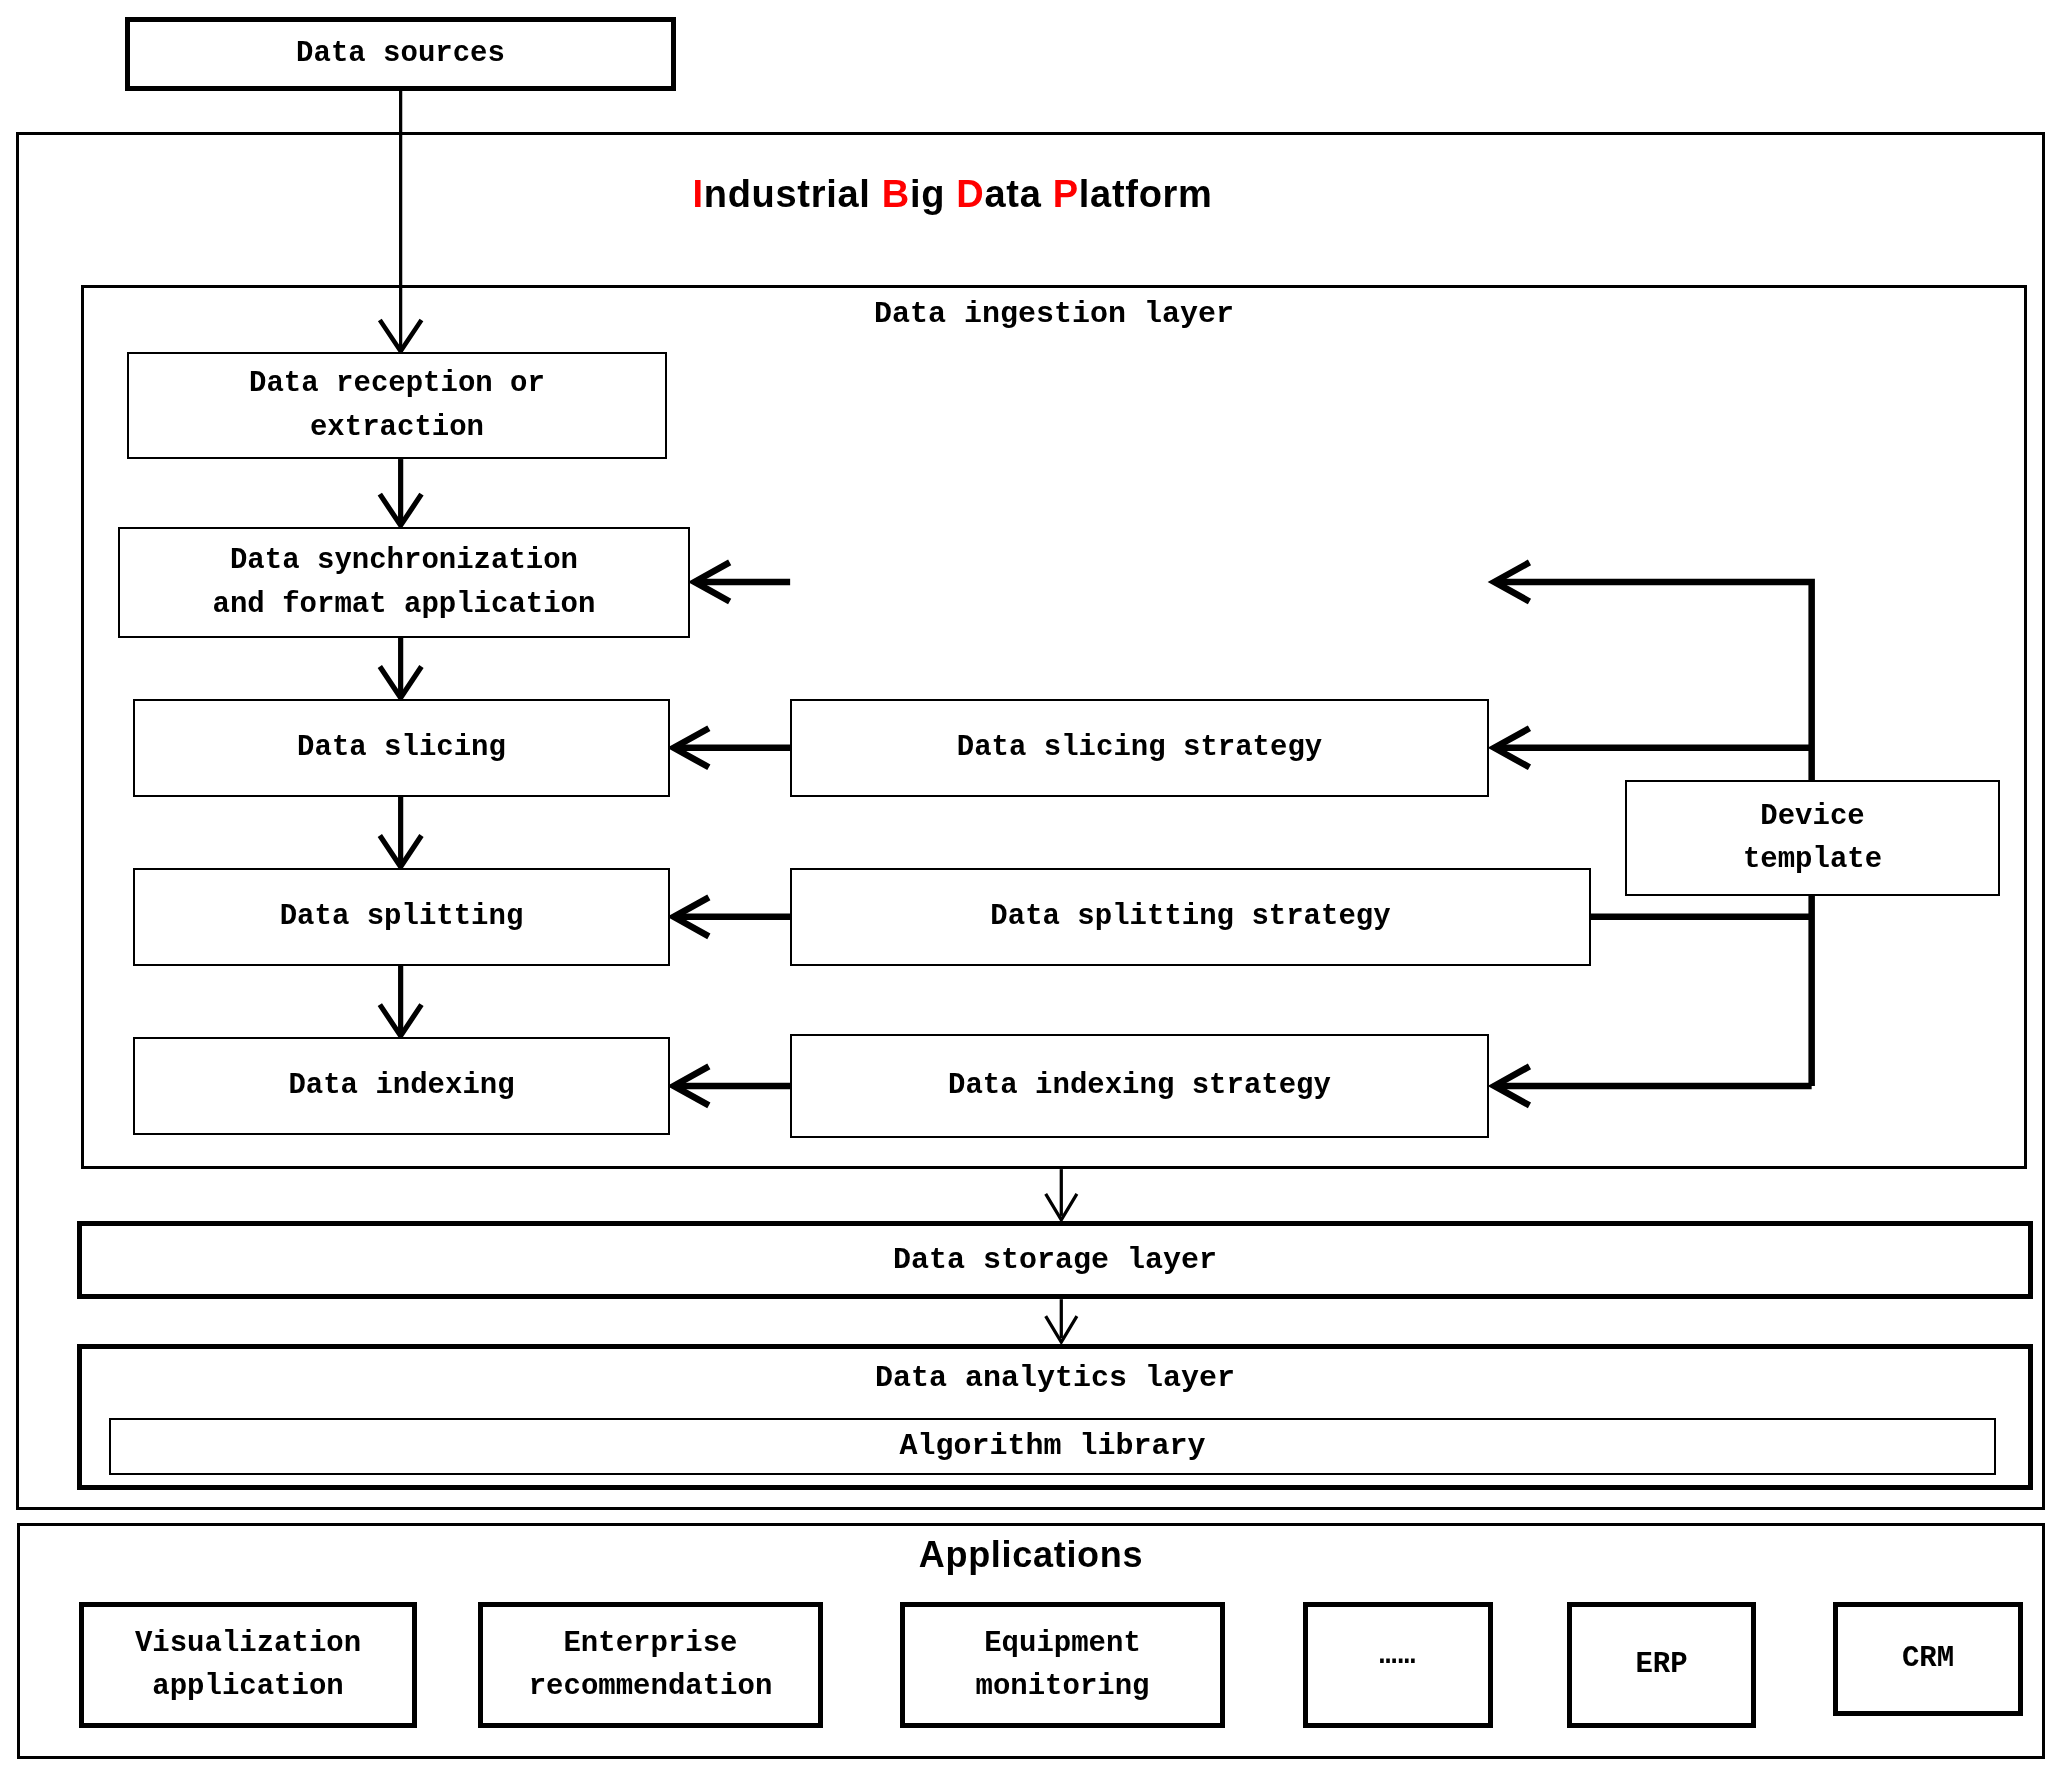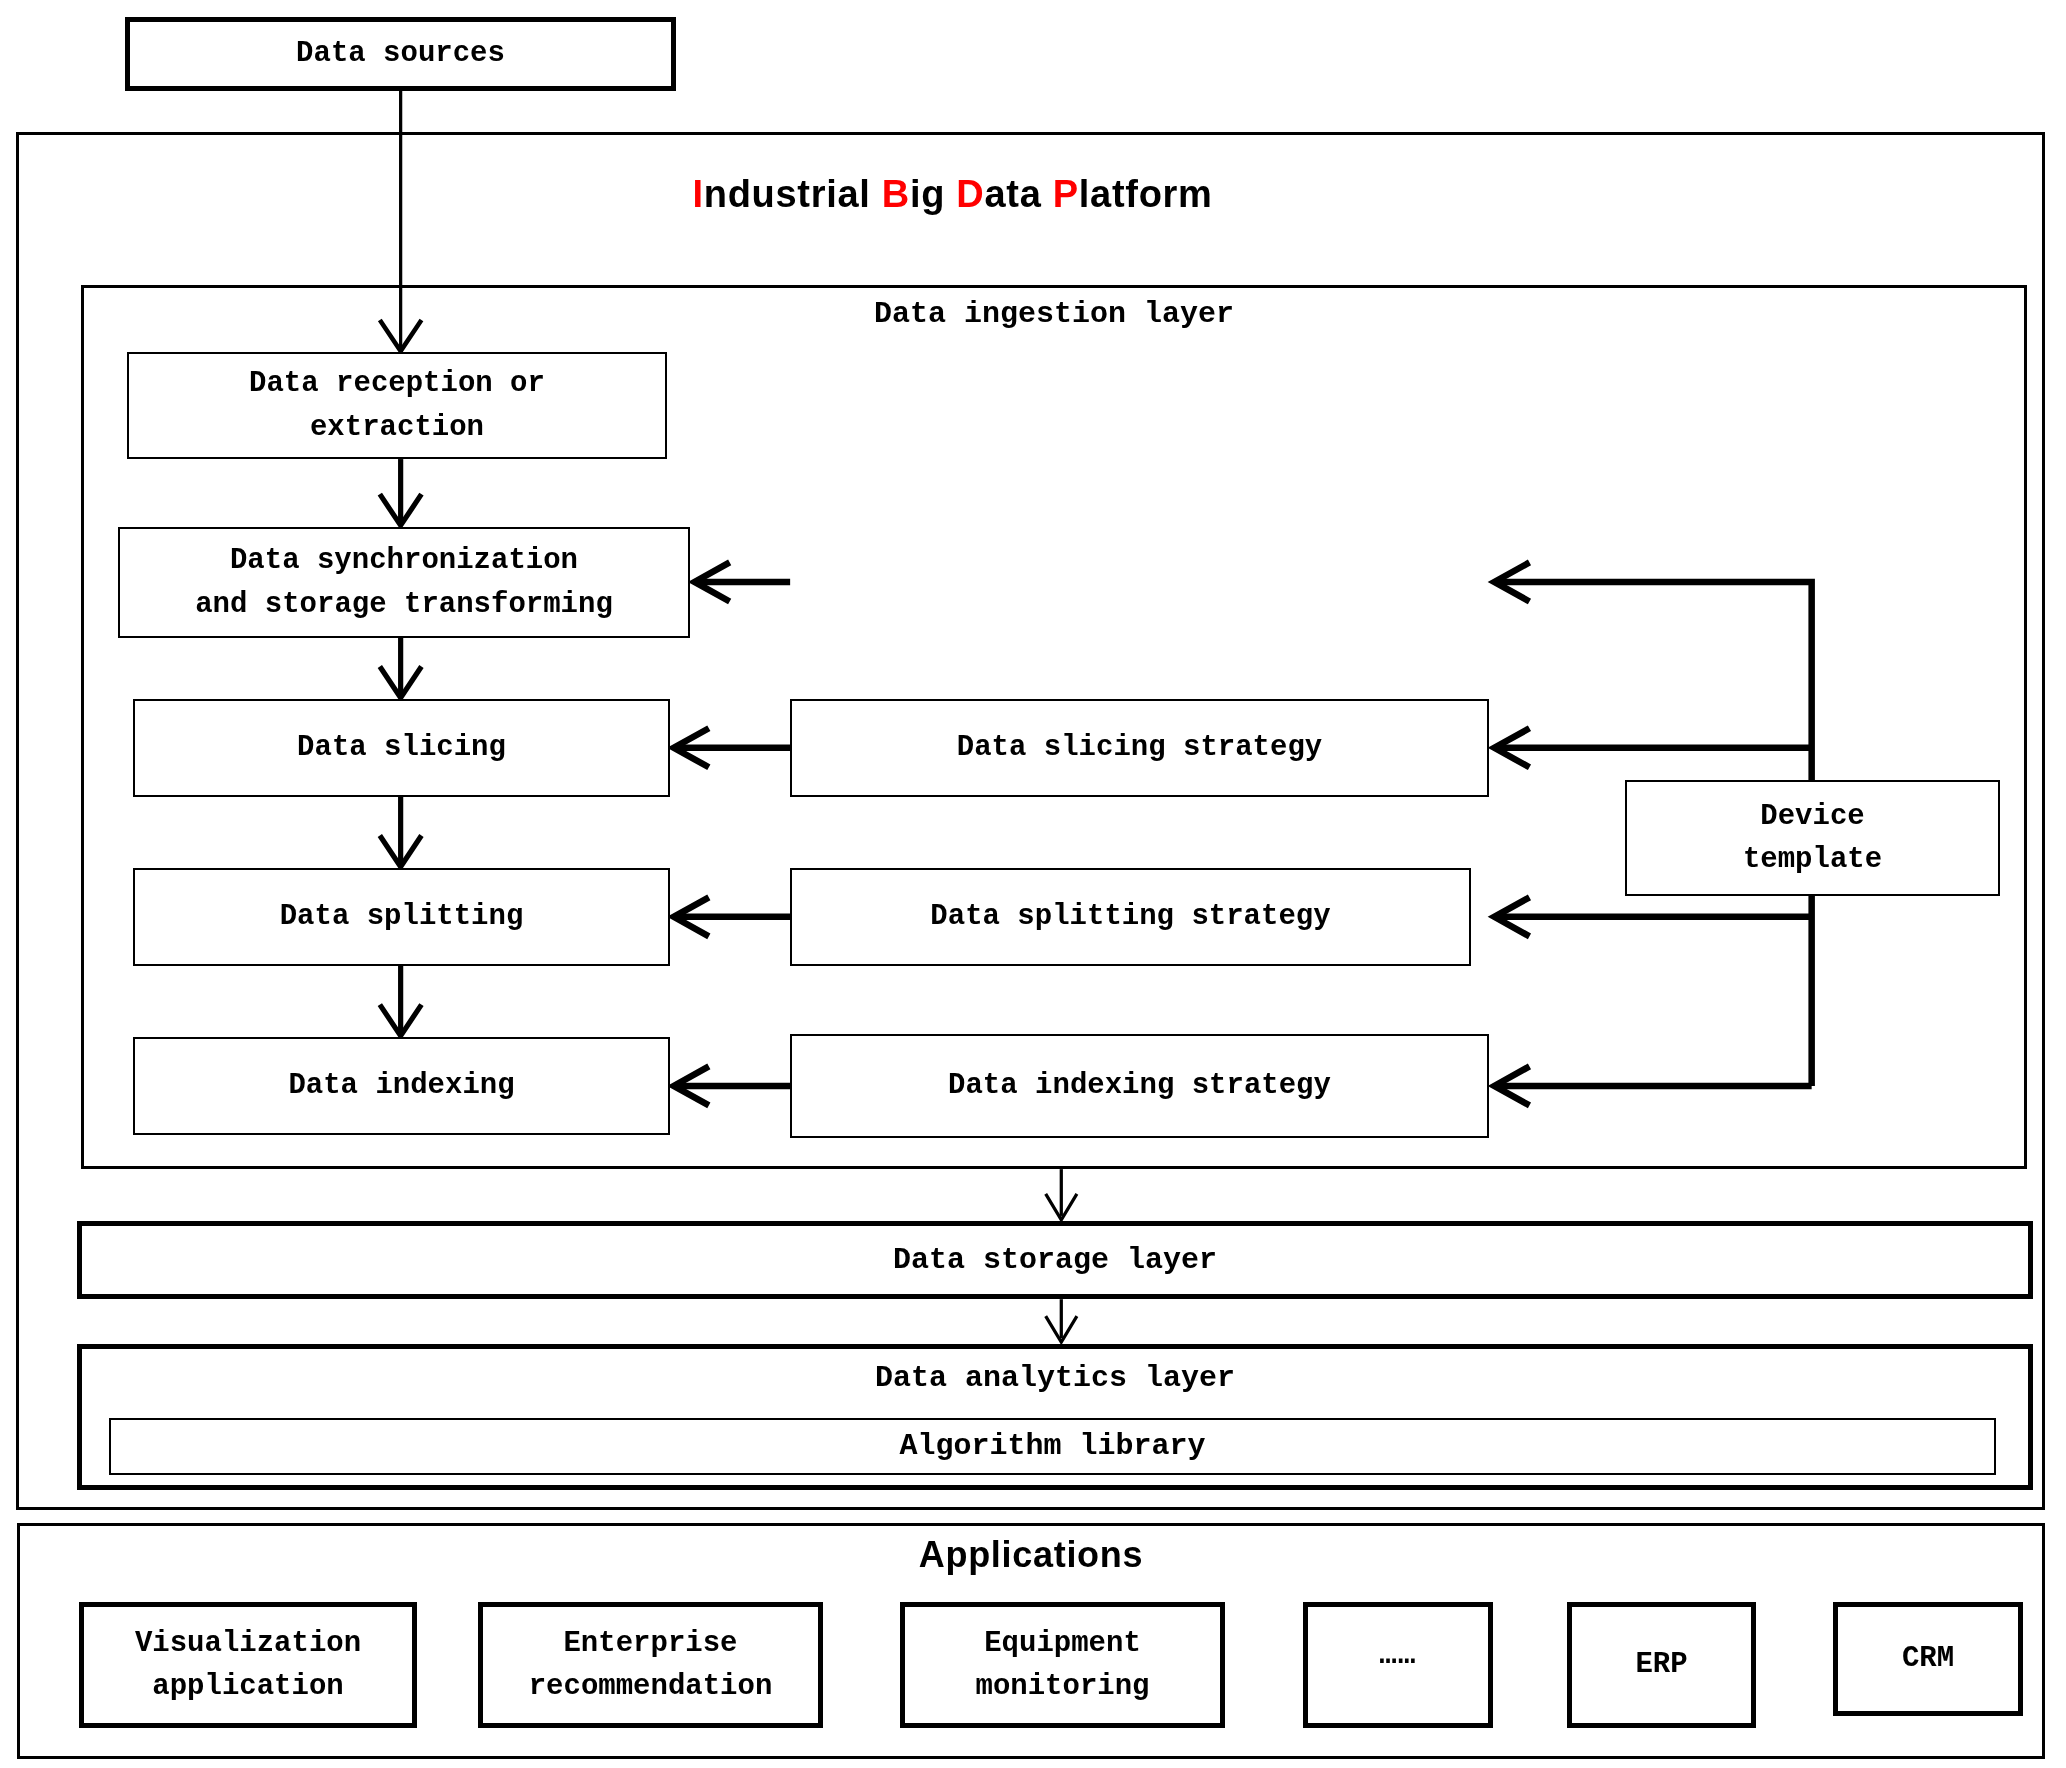--- a/index.html
+++ b/index.html
@@ -126,36 +126,36 @@
 
   <div class="frame" style="left:81px;top:285px;width:1946px;height:884px;"></div>
   <div class="caption" style="left:81px;top:297px;width:1946px;">Data ingestion layer</div>
 
   <div class="box" style="left:127px;top:352px;width:540px;height:107px;">
     <span>Data reception or
 extraction</span>
   </div>
   <div class="box" style="left:118px;top:527px;width:572px;height:111px;">
     <span>Data synchronization
-and storage transforming</span>
+and format application</span>
   </div>
   <div class="box" style="left:133px;top:699px;width:537px;height:98px;">
     <span>Data slicing</span>
   </div>
   <div class="box" style="left:133px;top:868px;width:537px;height:98px;">
     <span>Data splitting</span>
   </div>
   <div class="box" style="left:133px;top:1037px;width:537px;height:98px;">
     <span>Data indexing</span>
   </div>
 
   <div class="box" style="left:790px;top:699px;width:699px;height:98px;">
     <span>Data slicing strategy</span>
   </div>
-  <div class="box" style="left:790px;top:868px;width:681px;height:98px;">
+  <div class="box" style="left:790px;top:868px;width:801px;height:98px;">
     <span>Data splitting strategy</span>
   </div>
   <div class="box" style="left:790px;top:1034px;width:699px;height:104px;">
     <span>Data indexing strategy</span>
   </div>
 
   <div class="box" style="left:1625px;top:780px;width:375px;height:116px;">
     <span>Device
 template</span>
   </div>

